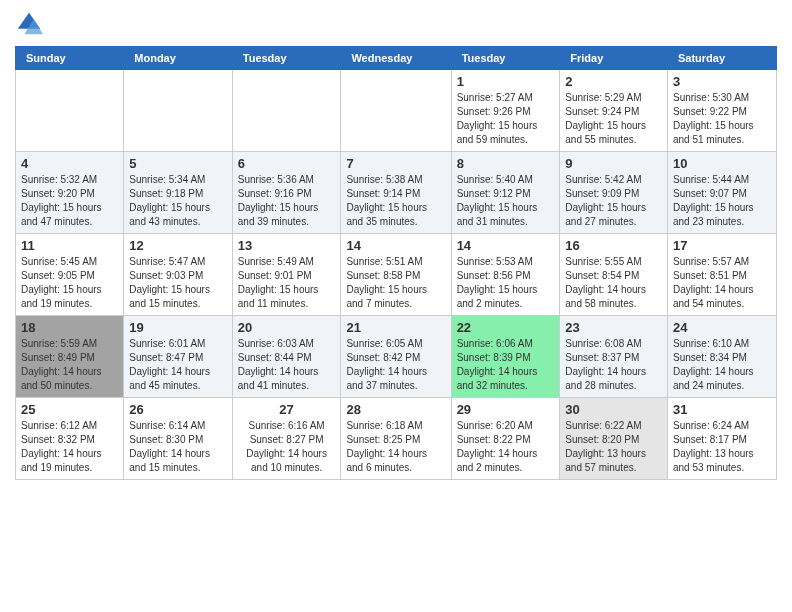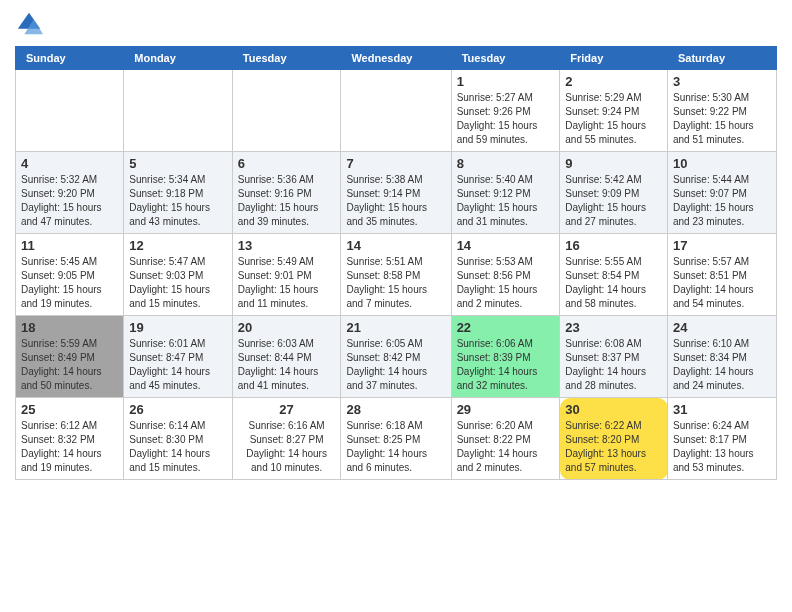--- a/index.html
+++ b/index.html
@@ -317,21 +317,21 @@
           <div class="day-info" style="white-space: pre-line;">Sunrise: 6:18 AM
 Sunset: 8:25 PM
 Daylight: 14 hours and 6 minutes.</div>
         </td>
         <td style="background: rgb(255, 255, 255);">
           <span class="day-number">29</span>
           <div class="day-info" style="white-space: pre-line;">Sunrise: 6:20 AM
 Sunset: 8:22 PM
 Daylight: 14 hours and 2 minutes.</div>
         </td>
-        <td style="background: #fde047; border-radius: 10px;">
+        <td style="background: #e5e5e5;">
           <span class="day-number">30</span>
           <div class="day-info" style="white-space: pre-line;">Sunrise: 6:22 AM
 Sunset: 8:20 PM
 Daylight: 13 hours and 57 minutes.</div>
         </td>
         <td style="background: rgb(255, 255, 255);">
           <span class="day-number">31</span>
           <div class="day-info" style="white-space: pre-line;">Sunrise: 6:24 AM
 Sunset: 8:17 PM
 Daylight: 13 hours and 53 minutes.</div>

